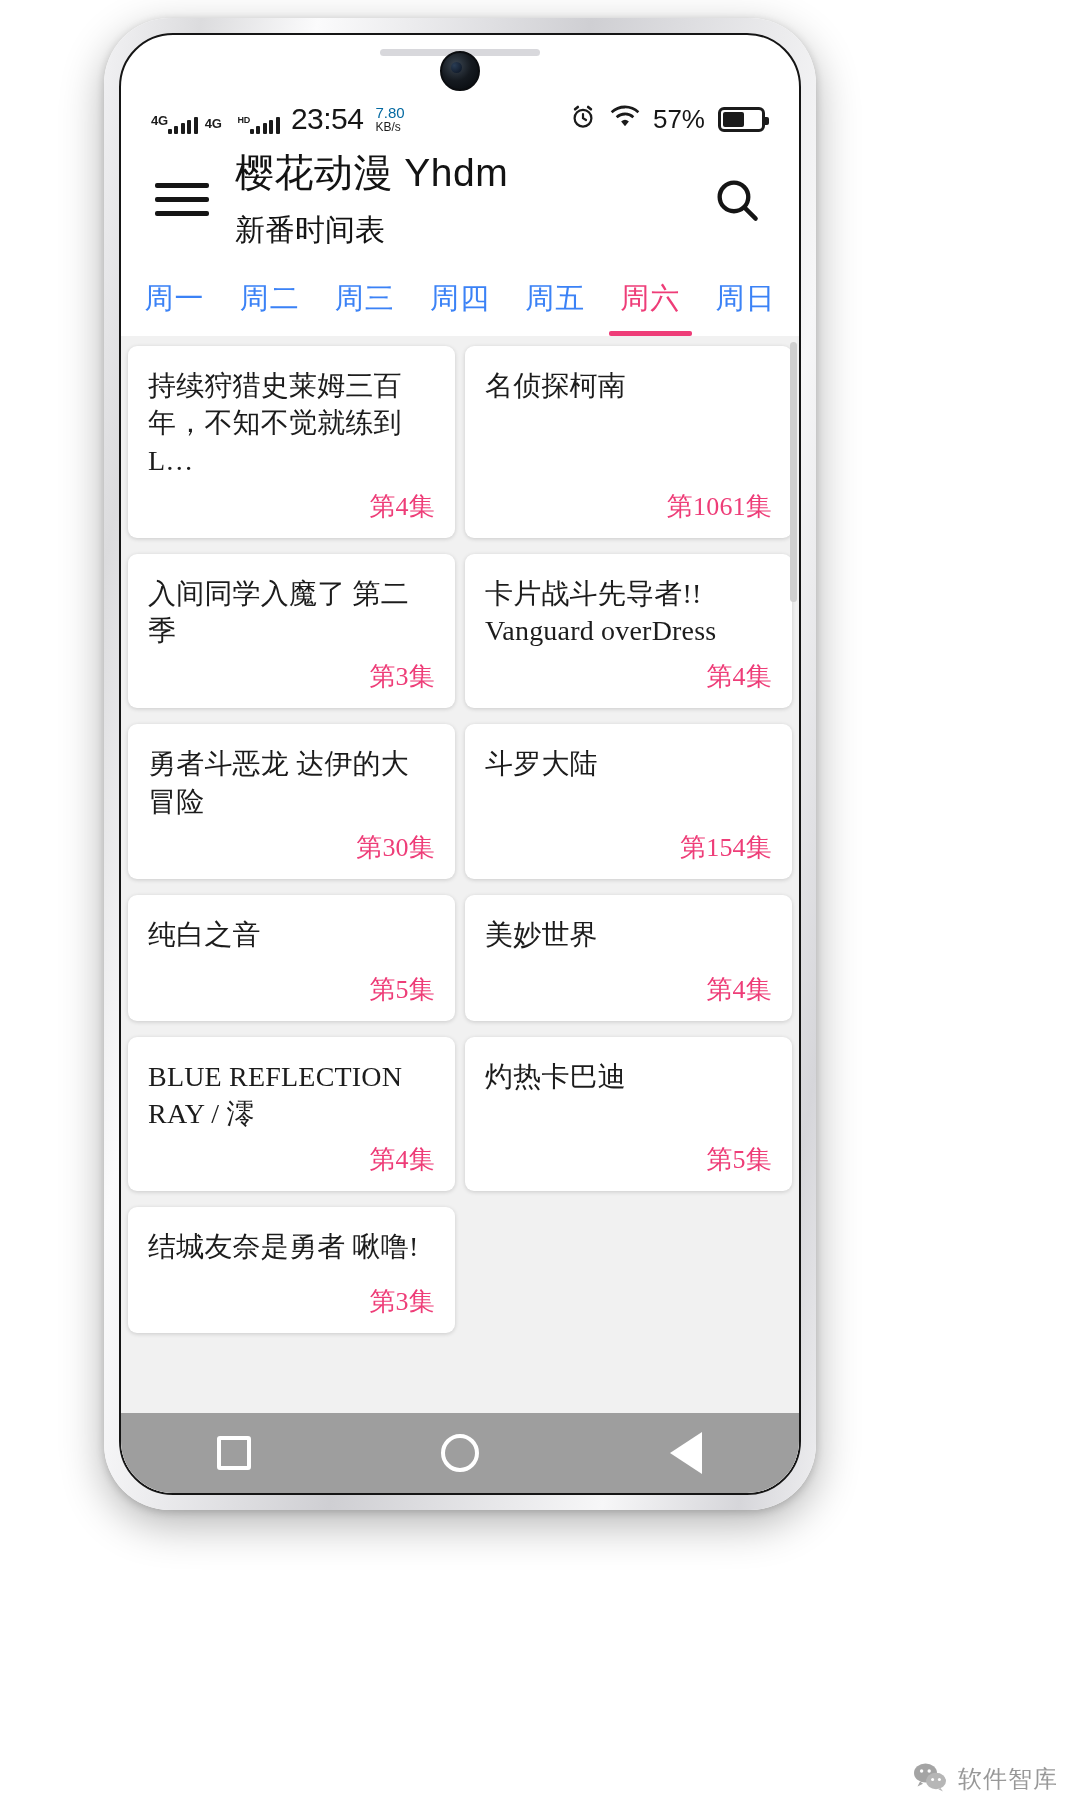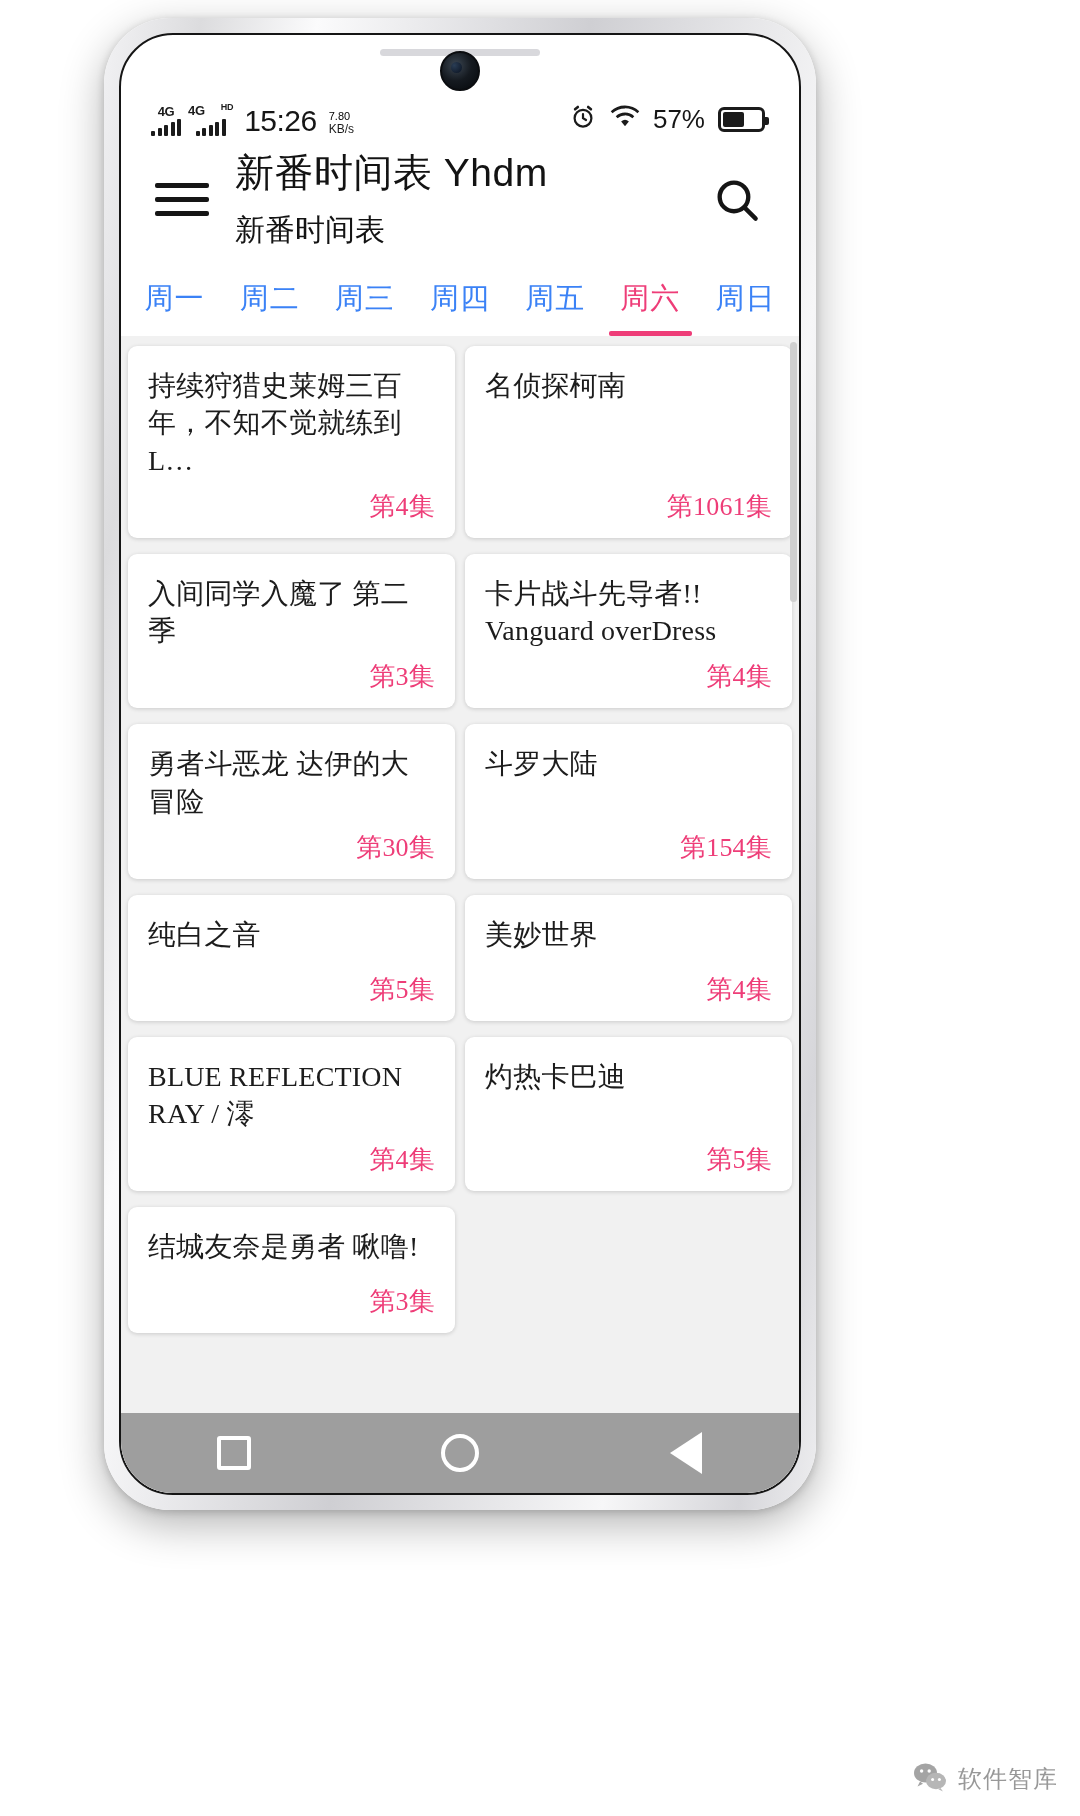--- a/index.html
+++ b/index.html
@@ -55,33 +55,33 @@
   }
 
   
   #statusbar {
     height:52px; background:#fff;
     display:flex; align-items:center;
     padding:0 34px 0 30px;
     flex:0 0 auto;
   }
   .sb-left { display:flex; align-items:flex-end; gap:7px; }
-  .net-group { display:flex; flex-direction:column; align-items:center; }
+  .net-group { display:flex; flex-direction:row; align-items:flex-start; }
   .net-label { font-size:13px; font-weight:700; line-height:11px; letter-spacing:-.3px; color:#1b1b1b; }
   .net-label sup { font-size:9px; font-weight:700; vertical-align:super;padding-left:16px; }
   .bars { display:flex; align-items:flex-end; gap:2.5px; margin-top:2px; }
   .bars i { display:block; width:4px; background:#1b1b1b; border-radius:1px; }
   .bars i:nth-child(1){height:5px}
   .bars i:nth-child(2){height:8px}
   .bars i:nth-child(3){height:11px}
   .bars i:nth-child(4){height:14px}
   .bars i:nth-child(5){height:17px}
   .sb-time { font-size:30px; font-weight:400; color:#161616; letter-spacing:-.5px; margin-left:4px; line-height:30px; }
   .sb-speed { display:flex; flex-direction:column; line-height:1; margin-left:5px; margin-bottom:1px; }
-  .sb-speed .v { font-size:11px; color:#000000; }
+  .sb-speed .v { font-size:15px; color:#0369a1; }
   .sb-speed .u { font-size:12px; color:#1b1b1b; margin-top:1px; }
   .sb-right { margin-left:auto; display:flex; align-items:center; gap:13px; }
   .sb-batt-pct { font-size:26px; color:#161616; }
   .batt {
     width:47px; height:25px; border:3px solid #1b1b1b; border-radius:6px;
     position:relative; display:flex; align-items:center; padding:2px;
   }
   .batt::after{
     content:""; position:absolute; right:-7px; top:7px;
     width:4px; height:8px; background:#1b1b1b; border-radius:0 2px 2px 0;
@@ -204,21 +204,21 @@
           <div class="net-group">
             <div class="net-label"><span>4G</span><sup>HD</sup></div>
             <div class="bars">
                 <i></i>
                 <i></i>
                 <i></i>
                 <i></i>
                 <i></i>
               </div>
           </div>
-          <div class="sb-time">15:26</div>
+          <div class="sb-time">23:54</div>
           <div class="sb-speed">
             <div class="v">7.80</div>
             <div class="u">KB/s</div>
           </div>
         </div>
         <div class="sb-right">
           <span>
             <svg width="28" height="28" viewBox="0 0 24 24" fill="none" stroke="#1b1b1b" stroke-width="1.9">
               <circle cx="12" cy="13" r="7.2"></circle>
               <path d="M12 9.6V13l2.6 1.6" stroke-linecap="round"></path>
@@ -239,21 +239,21 @@
         </div>
       </div>
 
       <div id="appbar">
         <div id="hamburger">
           <span></span>
             <span></span>
             <span></span>
         </div>
         <div id="titleblock">
-          <div id="app-title">新番时间表 Yhdm</div>
+          <div id="app-title">樱花动漫 Yhdm</div>
           <div id="app-sub">新番时间表</div>
         </div>
         <div id="search-btn">
           <svg width="52" height="52" viewBox="0 0 24 24" fill="none" stroke="#151515" stroke-width="2" stroke-linecap="round">
             <circle cx="10.6" cy="10.6" r="6.6"></circle>
             <path d="M15.4 15.4 20.6 20.6"></path>
           </svg>
         </div>
       </div>
 

